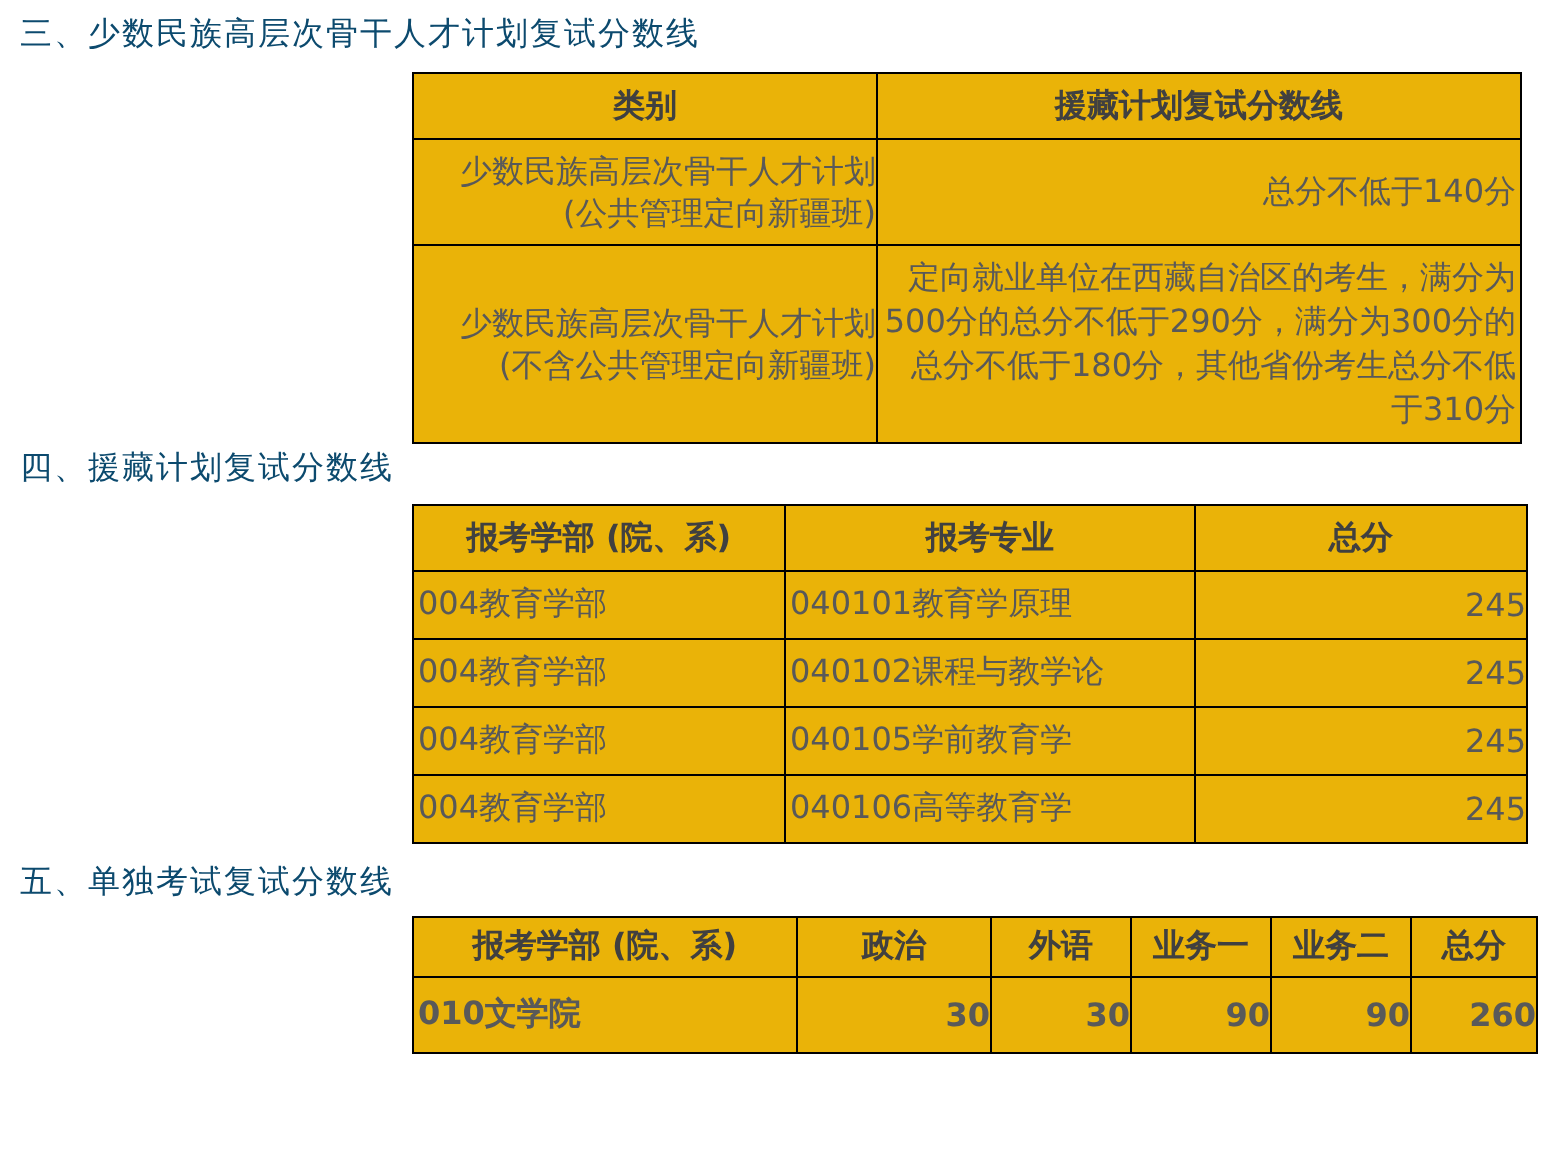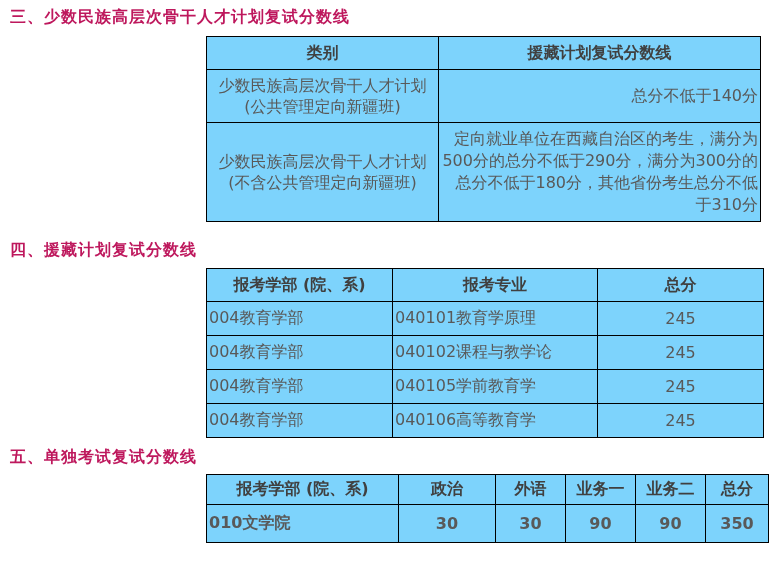--- a/index.html
+++ b/index.html
@@ -2,40 +2,40 @@
 <html><head>
 <meta charset="utf-8">
 <style>
   * { margin:0; padding:0; box-sizing:border-box; }
   html, body { background:#ffffff; }
   body {
     width:776px; height:582px; overflow:hidden;
     font-family:"DejaVu Sans","Liberation Sans",sans-serif;
   }
   .heading {
-    font-size:16px; font-weight:bold; color:#be185d;
+    font-size:16px; font-weight:normal; color:#0c4a6e;
     margin-left:10px; letter-spacing:1px; line-height:19px;
   }
   #heading-3 { margin-top:7px; }
-  #heading-4 { margin-top:18px; }
+  #heading-4 { margin-top:2px; }
   #heading-5 { margin-top:9px; }
   table {
     border-collapse:collapse; table-layout:fixed;
-    margin-left:206px; background:#7dd3fc;
+    margin-left:206px; background:#eab308;
   }
   #table-1 { margin-top:10px; width:554px; }
   #table-2 { margin-top:9px;  width:557px; }
   #table-3 { margin-top:8px;  width:562px; }
   th, td {
     border:1px solid #000000; font-size:16px;
     vertical-align:middle; overflow:hidden;
   }
   th { color:#404040; font-weight:bold; text-align:center; }
   td { color:#595959; }
-  td.center { text-align:center;margin-left:12px; }
+  td.center { text-align:right;margin-left:12px; }
   td.left   { text-align:left; padding:0 2px; }
   #table-1 tr.hdr  { height:33px; }
   #table-1 tr.r1   { height:53px; }
   #table-1 tr.r2   { height:99px; }
   #table-1 td.req  { line-height:22px;text-align:right; }
   #table-1 td.cat  { line-height:21px; }
   #table-2 tr.hdr  { height:33px; }
   #table-2 tr.data { height:34px; }
   #table-3 tr.hdr  { height:30px; }
   #table-3 tr.data { height:38px;font-weight:bold; }
@@ -128,16 +128,16 @@
     <th>业务一</th>
     <th>业务二</th>
     <th>总分</th>
   </tr>
   <tr class="data">
     <td class="left">010文学院</td>
     <td class="center">30</td>
     <td class="center">30</td>
     <td class="center">90</td>
     <td class="center">90</td>
-    <td class="center">350</td>
+    <td class="center">260</td>
   </tr>
 </tbody>
   </table>
 
 </body></html>

